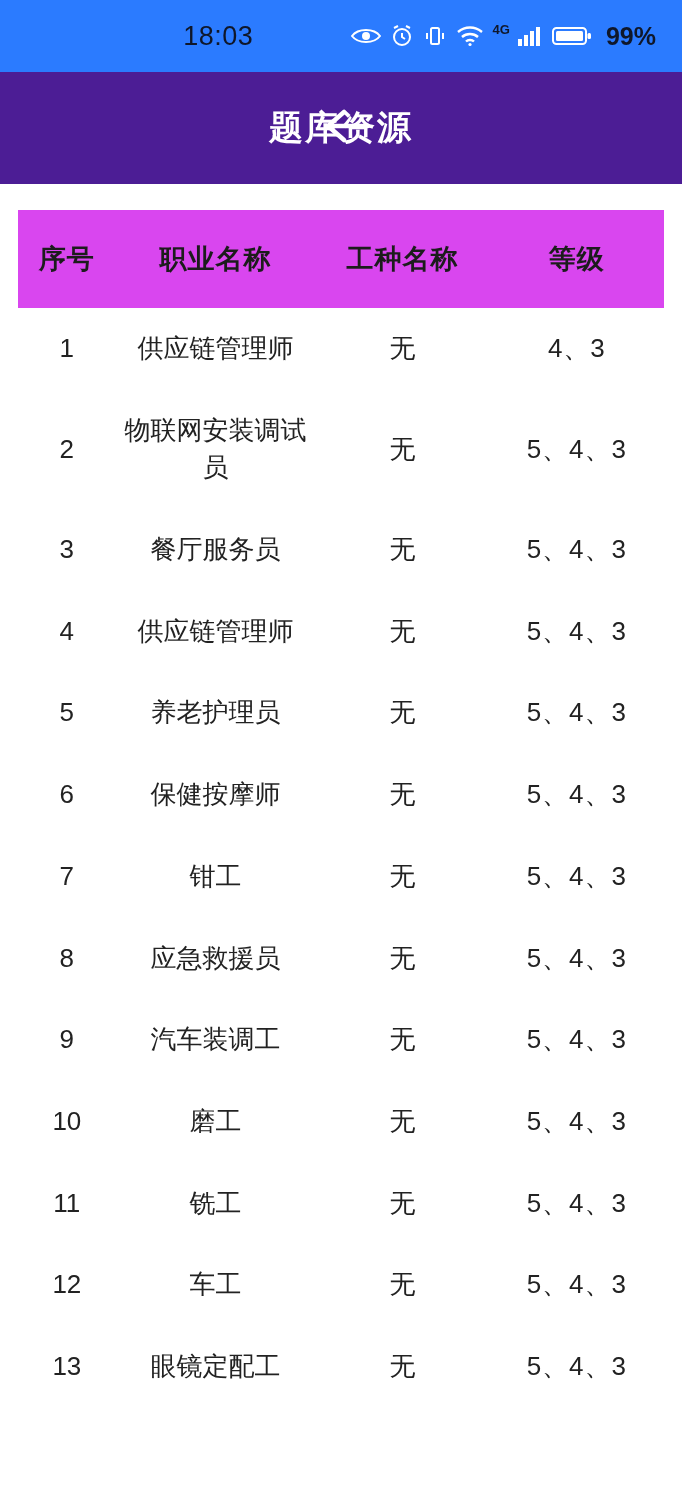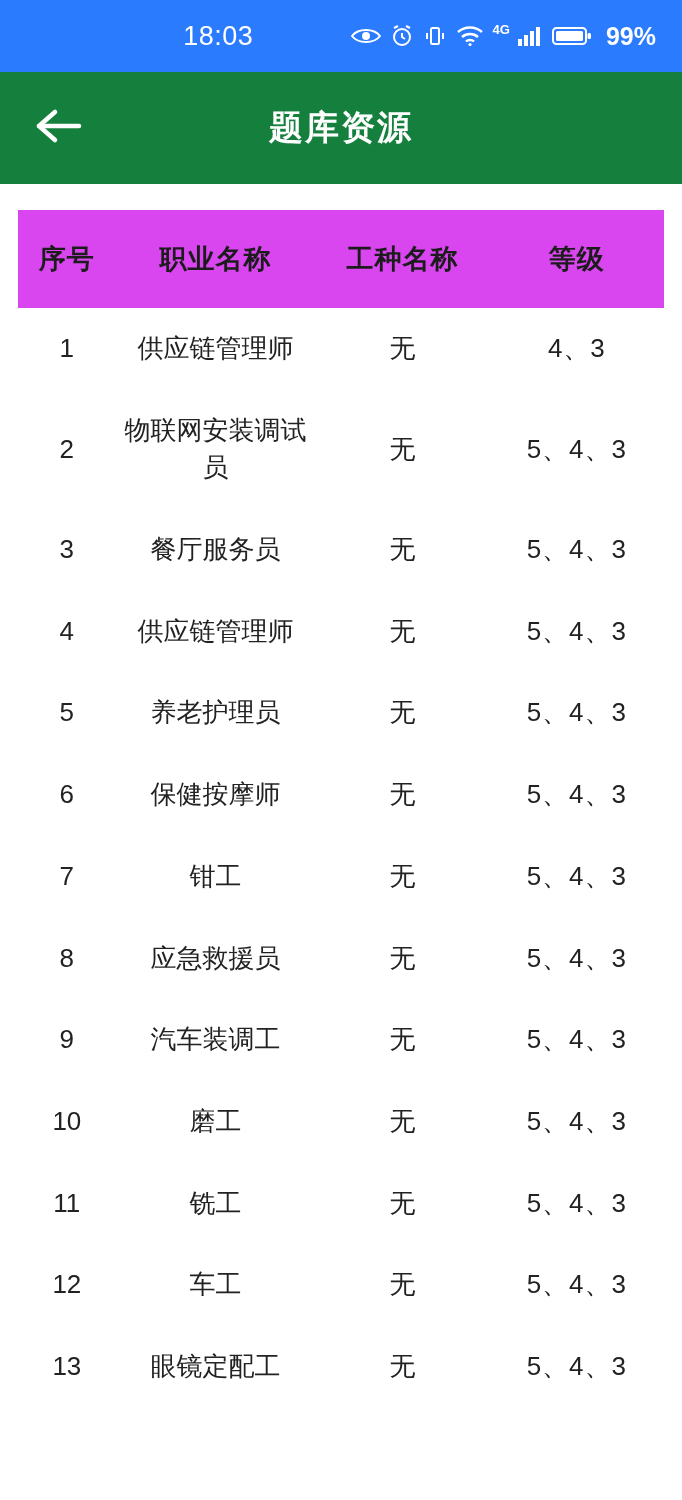--- a/index.html
+++ b/index.html
@@ -12,21 +12,21 @@
     height: 1500px;
     overflow: hidden;
     font-family: "Liberation Sans", "DejaVu Sans", sans-serif;
     color: #222222;
   }
 
   
   .status-bar {
     height: 72px;
     background: #2b7bff;
-    color: #ffffff;
+    color: #0f172a;
     display: flex;
     align-items: center;
     justify-content: space-between;
     padding: 0 26px;
     box-sizing: border-box;
   }
   .status-left {
     flex: 1;
     display: flex;
     justify-content: center;
@@ -56,24 +56,25 @@
   .net-label {
     font-size: 13px;
     position: relative;
     top: -7px;
     margin-right: -2px;
   }
 
   
   .app-bar {
     height: 112px;
-    background: #15803d;
+    background: #4c1d95;
     display: flex;
     align-items: center;
     position: relative;
+    justify-content: center;
   }
   .back-btn {
     width: 90px;
     height: 90px;
     margin-left: 14px;
     display: flex;
     align-items: center;
     justify-content: center;
     cursor: pointer;
   }

